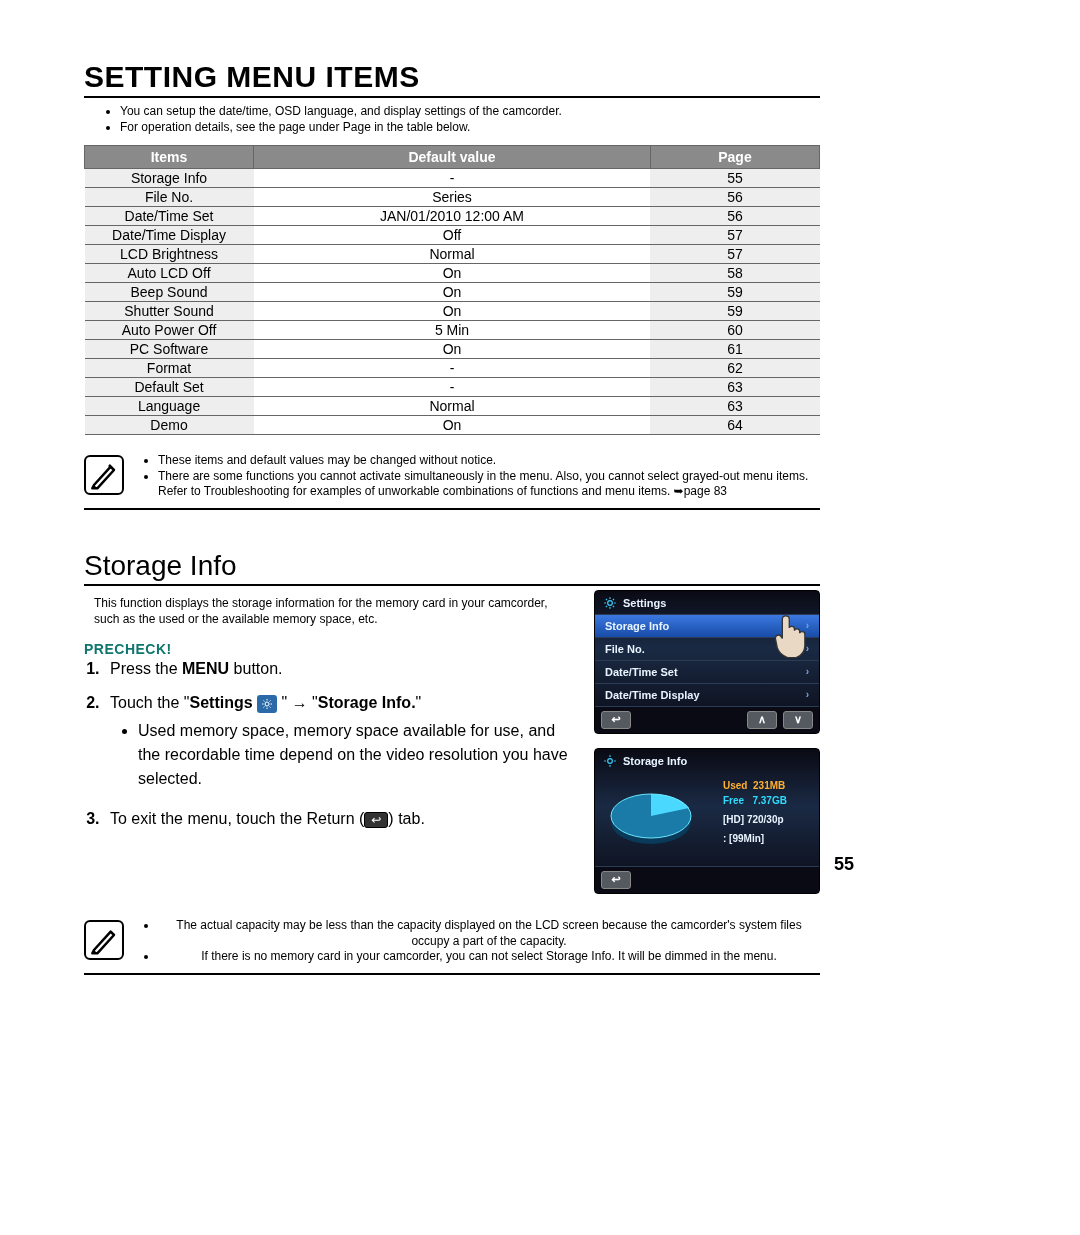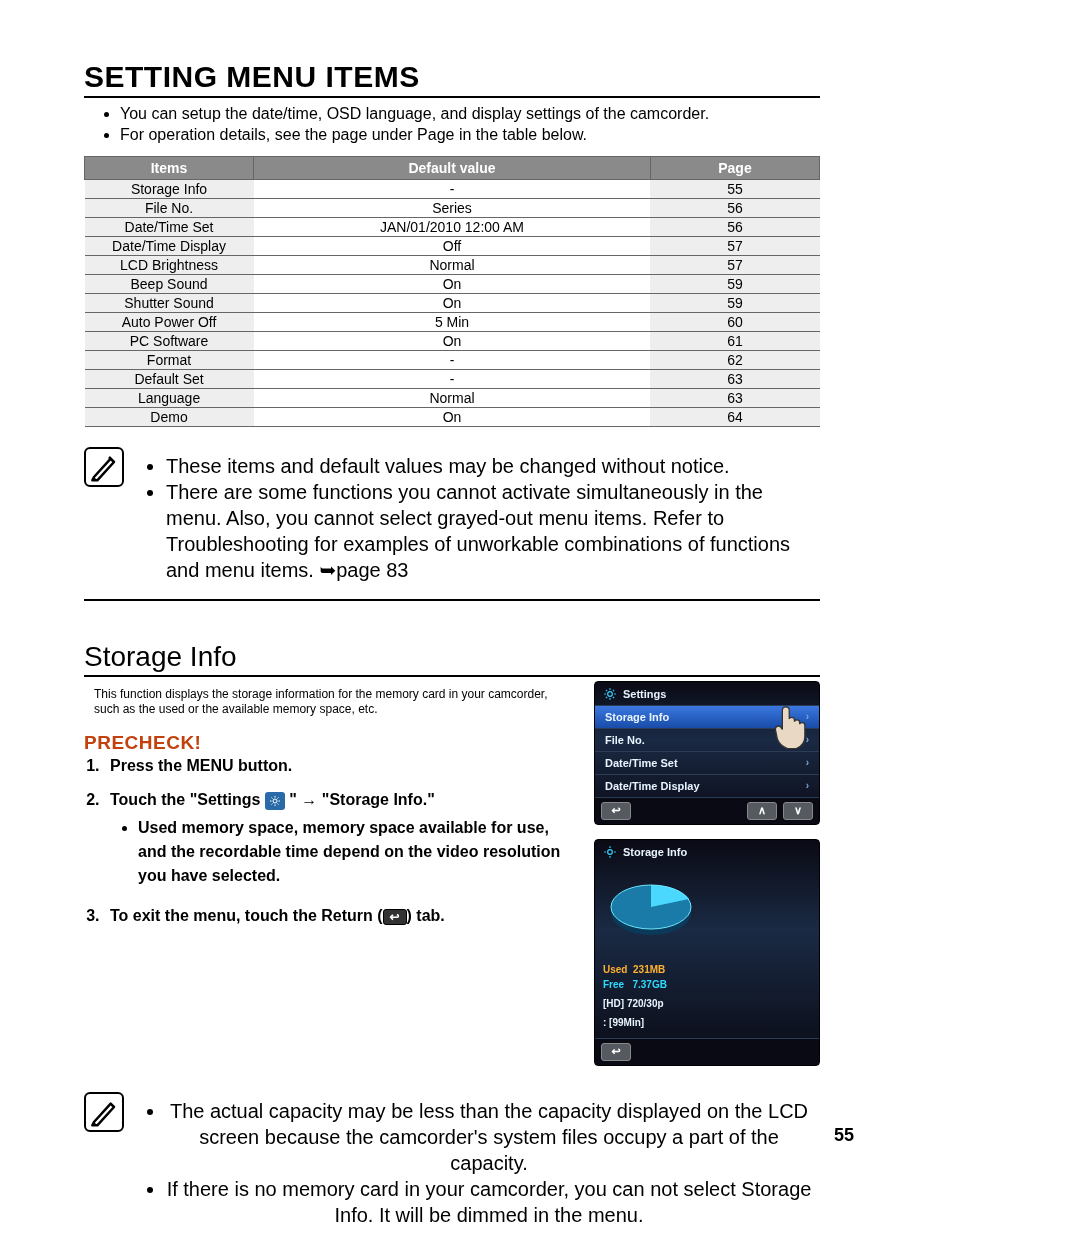--- a/index.html
+++ b/index.html
@@ -27,21 +27,21 @@
     font-size: 30px;
     font-weight: bold;
     letter-spacing: 0.5px;
     margin: 0 0 4px 0;
     border-bottom: 2px solid #000;
     padding-bottom: 2px;
   }
   .intro-list {
     margin: 6px 0 10px 0;
     padding-left: 36px;
-    font-size: 16px;
+    font-size: 12px;
     line-height: 1.3;
     list-style-type: disc;
   }
   table.settings {
     width: 100%;
     border-collapse: collapse;
     font-size: 14px;
   }
   table.settings th {
     background: #8a8a8a;
@@ -78,43 +78,42 @@
     border-radius: 6px;
     display: flex;
     align-items: center;
     justify-content: center;
     flex-shrink: 0;
     margin-top: 2px;
     background:#fff;
   }
   .note-icon svg { width: 30px; height: 30px; }
   .note-list {
-    margin: 8px;
+    margin: 0;
     padding-left: 20px;
-    font-size: 20px;
+    font-size: 12px;
     line-height: 1.3;
     list-style-type: disc;
   }
 
   h2.subsection {
     font-size: 28px;
     font-weight: normal;
     margin: 40px 0 4px 0;
     border-bottom: 2px solid #000;
     padding-bottom: 2px;
   }
   .body-text { font-size: 12px; margin: 6px 10px; line-height: 1.3; }
-  .precheck { color: #c2410c; font-weight: bold; font-size: 19px; margin-top: 14px; letter-spacing:0.5px;}
+  .precheck { color: #0f766e; font-weight: bold; font-size: 14px; margin-top: 14px; letter-spacing:0.5px;}
   .precheck-text { font-size: 16px; margin: 2px 0 14px 0; }
   .steps {
     margin: 0;
     padding-left: 20px;
     font-size: 16px;
     line-height: 1.5;
-    font-weight: bold;
   }
   .steps > li { margin-bottom: 10px; padding-left: 6px;}
   .steps > li::marker { font-weight: bold; }
   .steps .sub { list-style-type: disc; margin: 4px 0 16px 28px; padding: 0; }
   .inline-icon {
     display: inline-flex;
     vertical-align: middle;
     width: 20px; height: 18px;
     background: #2a6aa8;
     border-radius: 3px;
@@ -200,22 +199,21 @@
     right: 2px;
     top: 18px;
     width: 52px;
     height: 52px;
     pointer-events: none;
   }
 
   .lcd2-body {
     display: flex;
     padding: 6px 8px 8px 8px;
-    gap: 13px;
-    flex-direction: column;
+    gap: 20px;
   }
   .pie-wrap { width: 100px; height: 80px; position: relative; display:flex; align-items:center; justify-content:center;}
   .lcd2-stats { font-size: 10px; line-height: 1.5; }
   .lcd2-stats .used { color: #ffb030; font-weight: bold;}
   .lcd2-stats .free { color: #2edcff; font-weight: bold;}
   .lcd2-stats .hd { color: #e8f4ff; font-weight: bold; margin-top:4px;}
   .lcd2-footer {
     display:flex;
     padding: 4px 6px;
     background: #0a0a14;
@@ -260,20 +258,25 @@
         </tr>
         <tr>
           <td class="items-col">Date/Time Display</td>
           <td class="default-col">Off</td>
           <td class="page-col">57</td>
         </tr>
         <tr>
           <td class="items-col">LCD Brightness</td>
           <td class="default-col">Normal</td>
           <td class="page-col">57</td>
+        </tr>
+        <tr>
+          <td class="items-col">Auto LCD Off</td>
+          <td class="default-col">On</td>
+          <td class="page-col">58</td>
         </tr>
         <tr>
           <td class="items-col">Beep Sound</td>
           <td class="default-col">On</td>
           <td class="page-col">59</td>
         </tr>
         <tr>
           <td class="items-col">Shutter Sound</td>
           <td class="default-col">On</td>
           <td class="page-col">59</td>

